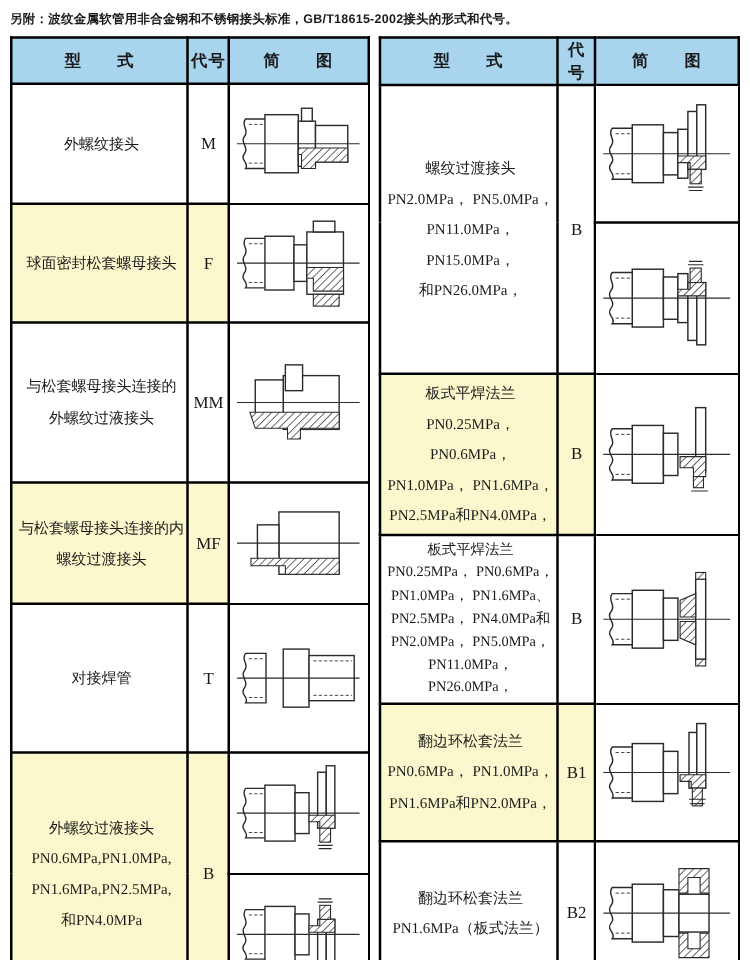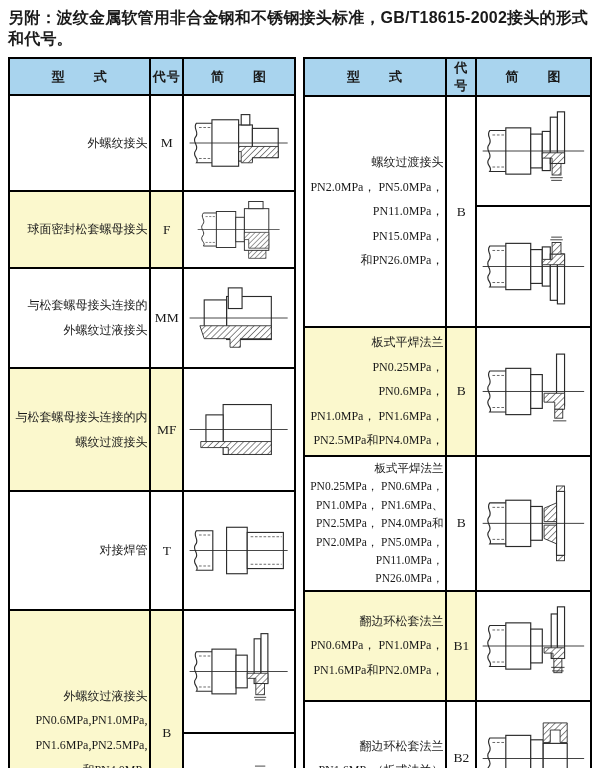--- a/index.html
+++ b/index.html
@@ -1,39 +1,39 @@
 <!DOCTYPE html>
 <html style="--blue: #a9d4ee; --yellow: #fbf8cd;"><head>
 <meta charset="utf-8">
 <style>
   html,body{margin:0;padding:0;background:#fff;}
   body{width:600px;height:768px;overflow:hidden;color:#1a1a1a;
        font-family:"Liberation Serif","DejaVu Serif",serif;}
   .page{padding:6px 8px 0 8px;}
   .title{font-family:"Liberation Sans","DejaVu Sans",sans-serif;
-         font-size:16px;font-weight:bold;letter-spacing:.2px;margin:2px 0 7px 0;}
+         font-size:10px;font-weight:bold;letter-spacing:.2px;margin:2px 0 7px 0;}
   .tables{display:flex;gap:7px;align-items:flex-start;}
   table{border-collapse:collapse;table-layout:fixed;}
   td{border:2px solid #000;padding:0;vertical-align:middle;}
   tr.hd td{background:var(--blue,#a9d4ee);text-align:center;font-weight:bold;
            font-size:13px;letter-spacing:1px;}
   .type{font-size:12px;line-height:2.05;padding:2px 2px 2px 5px;
-        white-space:pre-line;text-align:right;}
+        white-space:pre-line;text-align:center;}
   .type.small{font-size:11.5px;line-height:1.6;}
   .code{text-align:center;font-size:13.5px;}
   .yellow .type,.yellow .code{background:var(--yellow,#fbf8cd);}
   .diag-cell{position:relative;background:#fff;}
   .diag{position:absolute;left:3px;top:3px;right:3px;bottom:3px;}
   .diag svg{width:100%;height:100%;display:block;}
   .wh{fill:#fff;stroke:#2a2a2a;stroke-width:1.3;}
   .ln{stroke:#2a2a2a;stroke-width:1;}
   .dash{stroke:#2a2a2a;stroke-width:.8;stroke-dasharray:3 2;}
   .ht{stroke:#2a2a2a;stroke-width:1;}
-  tr.h37{height:37px} tr.h96{height:96px} tr.h95{height:77px} tr.h104{height:100px}
-  tr.h99{height:123px} tr.h97{height:119px} tr.h110{height:110px} tr.h121{height:121px}
+  tr.h37{height:37px} tr.h96{height:96px} tr.h95{height:95px} tr.h104{height:128px}
+  tr.h99{height:97px} tr.h97{height:119px} tr.h110{height:110px} tr.h121{height:121px}
   tr.h112{height:112px} tr.h122{height:122px} tr.h115{height:115px}
 </style>
 </head>
 <body>
 
 <div class="page">
   <div class="title">另附：波纹金属软管用非合金钢和不锈钢接头标准，GB/T18615-2002接头的形式和代号。</div>
 
   <div class="tables">
 

